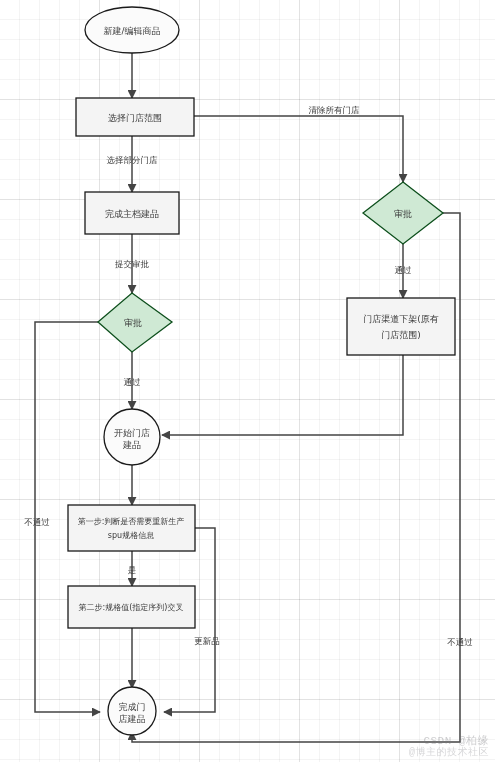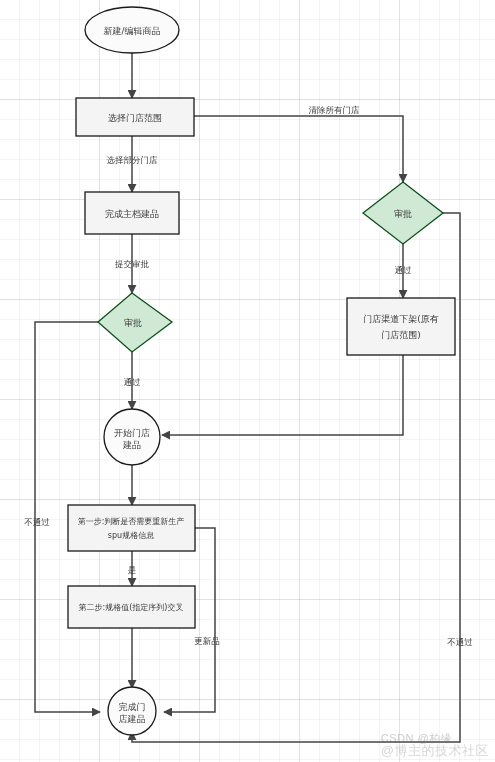--- a/index.html
+++ b/index.html
@@ -39,25 +39,26 @@
   .shape-diamond{fill:#cfe9d4;stroke:#0d4f1c;stroke-width:1.3;}
   .shape-ellipse{fill:#fbfbfb;stroke:#1a1a1a;stroke-width:1.3;}
   .shape-circle{fill:#fbfbfb;stroke:#1a1a1a;stroke-width:1.3;}
   .link{fill:none;stroke:#444444;stroke-width:1.5;}
   .watermark{
     position:absolute;
     right:6px;bottom:4px;
     color:rgba(120,120,125,0.38);
     font-size:11px;
     letter-spacing:0.5px;
-    font-family:Liberation Sans, sans-serif;
+    font-family:Liberation Mono, monospace;
+    text-align:right;
     line-height:1.05;
     pointer-events:none;
   }
-  .watermark .sub{font-size:13px;display:block;color:rgba(120,120,125,0.30);}
+  .watermark .sub{font-size:10px;display:block;color:rgba(120,120,125,0.30);}
 </style>
 </head>
 <body>
 
 <div id="canvas"></div>
 
 <svg id="flow" viewBox="0 0 495 762" xmlns="http://www.w3.org/2000/svg">
   <defs>
     <marker id="arrow" viewBox="0 0 10 10" refX="9" refY="5" markerWidth="6" markerHeight="6" orient="auto-start-reverse">
       <path d="M 0 0 L 10 5 L 0 10 z" fill="#444444"></path>

